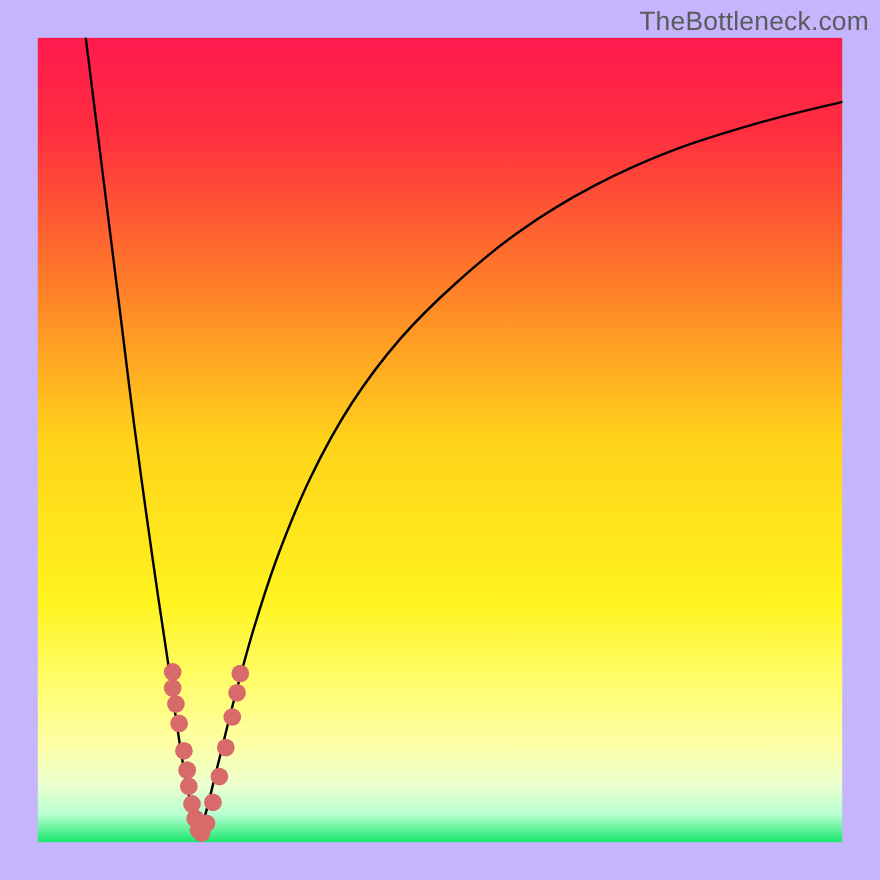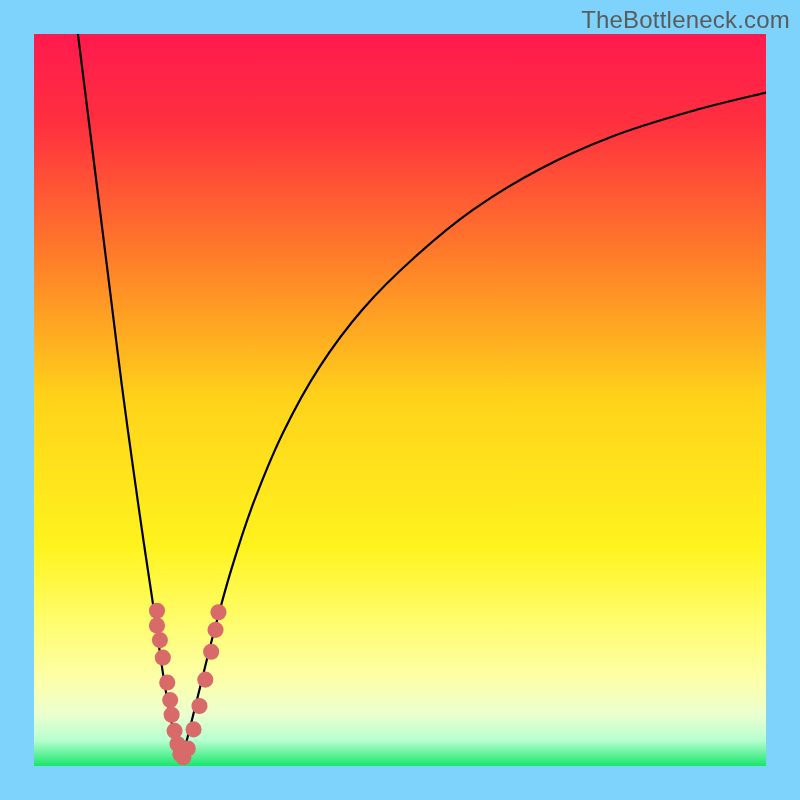--- a/index.html
+++ b/index.html
@@ -10,21 +10,21 @@
     overflow: hidden;
     background: #000;
     font-family: Arial, Helvetica, sans-serif;
   }
   .frame {
     position: absolute;
     left: 0;
     top: 0;
     width: 800px;
     height: 800px;
-    background: #7dd3fc;
+    background: #c4b5fd;
   }
   .plot-area {
     position: absolute;
     left: 34px;
     top: 34px;
     width: 732px;
     height: 732px;
     overflow: hidden;
   }
   .watermark {

